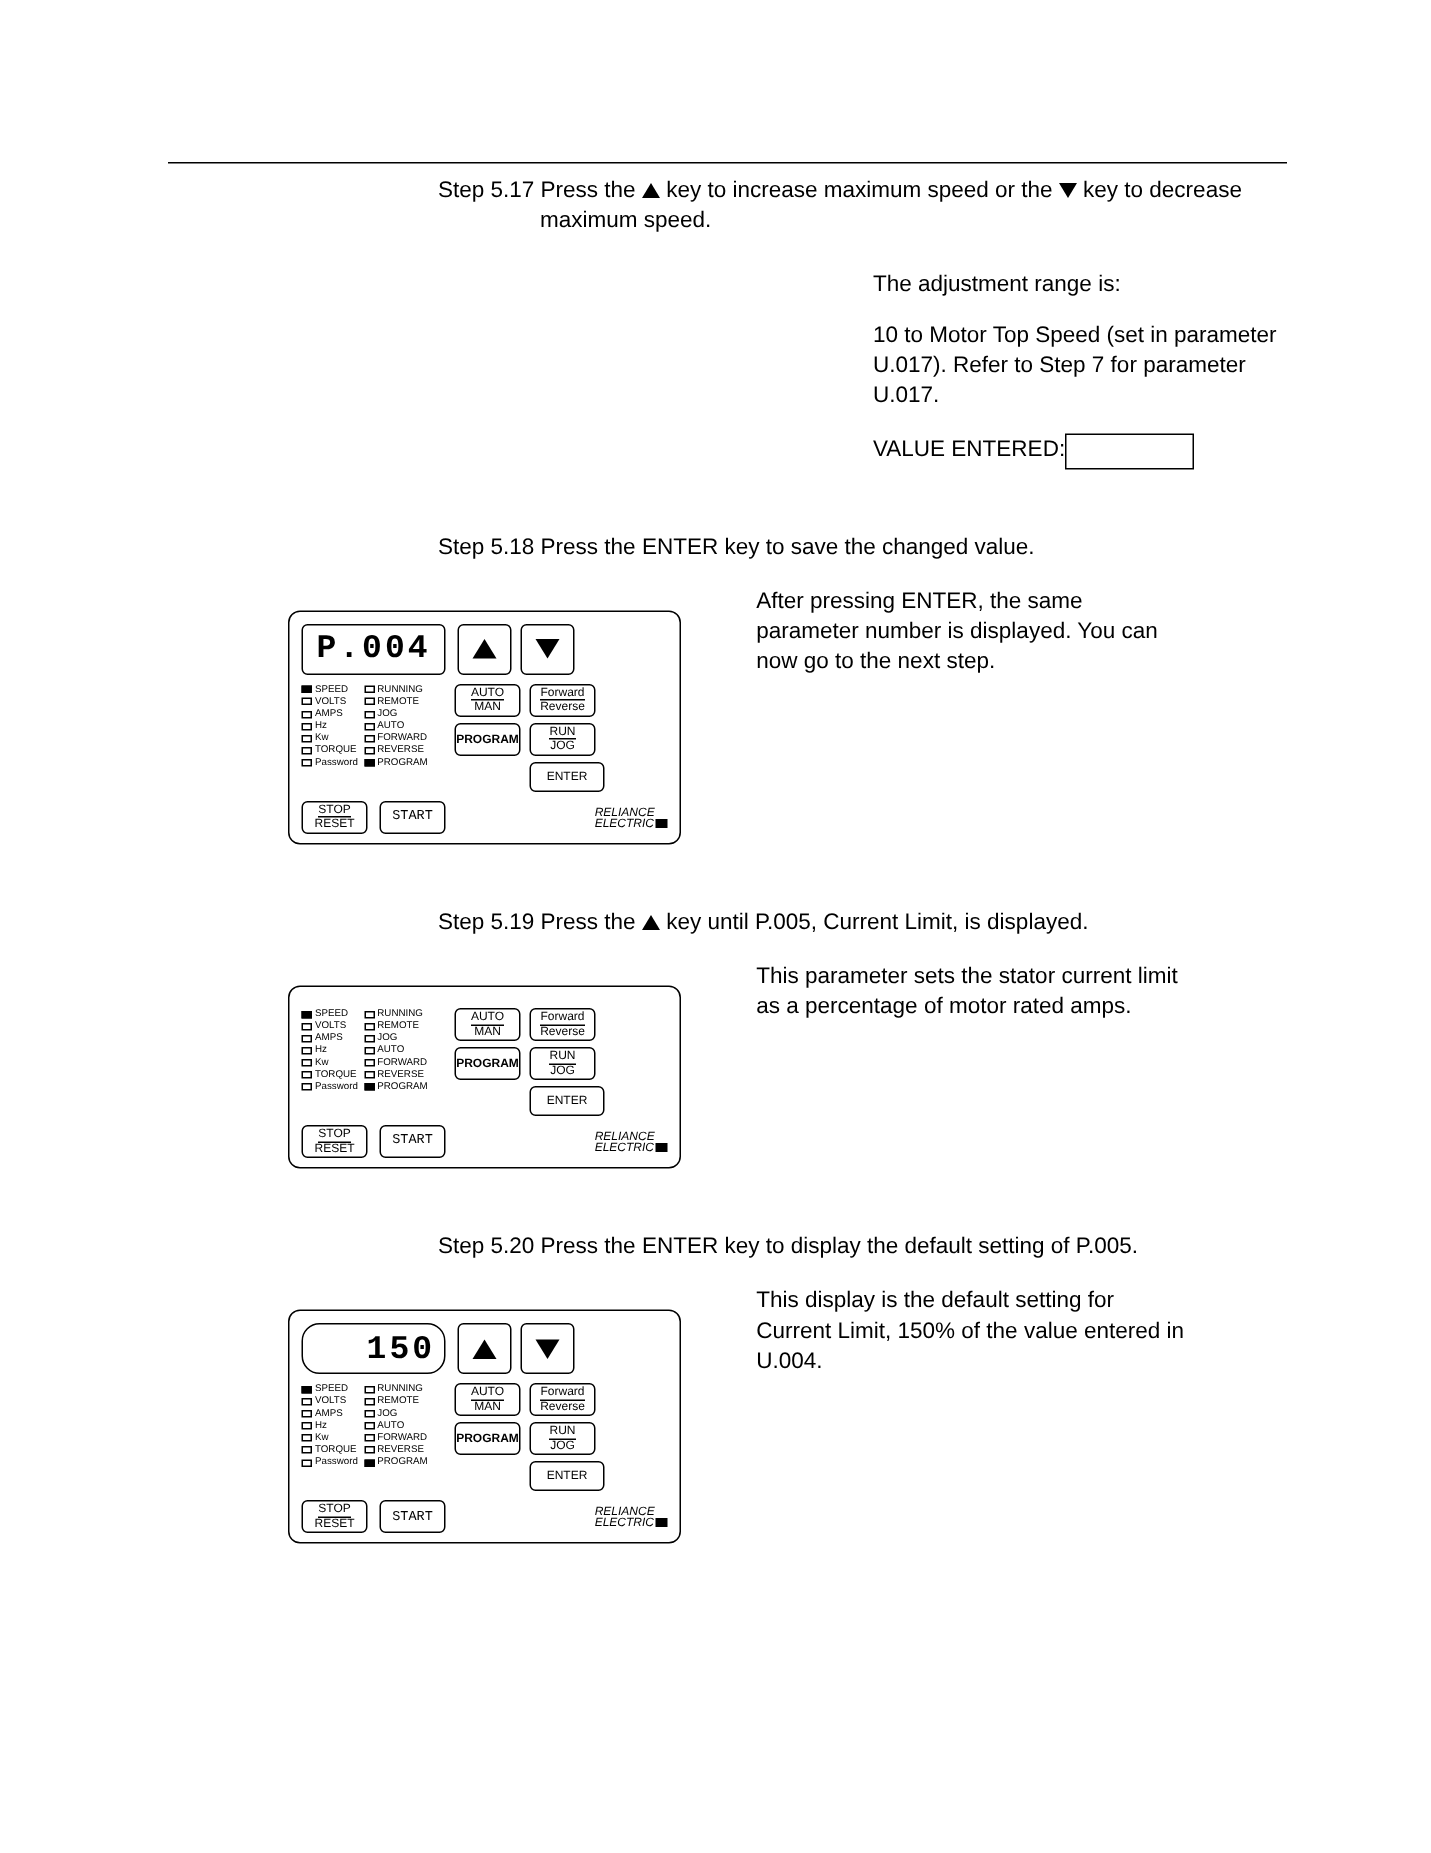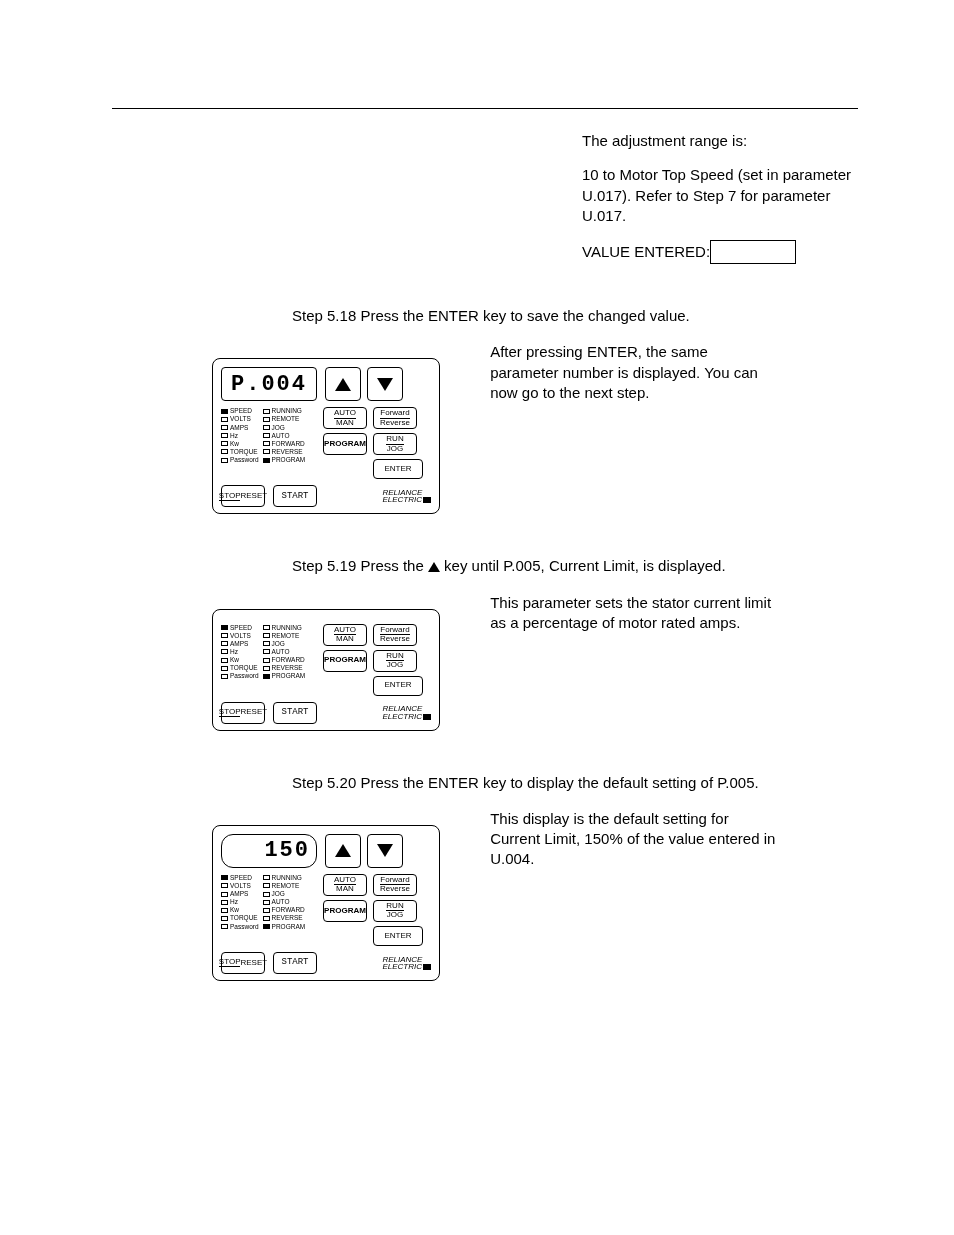--- a/index.html
+++ b/index.html
@@ -53,22 +53,22 @@
     gap: 0;
   }
   .value-box {
     border: 1px solid #000;
     width: 86px;
     height: 24px;
   }
   .section-gap { height: 36px; }
 
   .panel {
-    margin: 16px 0 0 100px;
-    width: 228px;
+    margin: 16px 0 0 80px;
+    width: 262px;
     border: 1px solid #000;
     border-radius: 8px;
     padding: 8px 8px 6px 8px;
     font-size: 8px;
     position: relative;
   }
   .panel-row1 {
     display: flex;
     gap: 8px;
     align-items: stretch;
@@ -133,21 +133,21 @@
   .key.enter { width: 50px; height: 20px; margin-left: 50px; }
   .ul { border-bottom: 0.5px solid #000; }
   .panel-row3 {
     display: flex;
     gap: 8px;
     margin-top: 6px;
     align-items: center;
   }
   .key.stop {
     width: 44px; height: 22px;
-    flex-direction: row;
+    flex-direction: column;
     font-size: 8px;
   }
   .key.start { width: 44px; height: 22px; font-size: 9px; font-family: Liberation Mono, monospace; }
   .brand {
     margin-left: auto;
     font-style: italic;
     font-size: 8px;
     line-height: 0.9;
     text-align: left;
   }
@@ -170,20 +170,24 @@
     width: 290px;
     line-height: 1.35;
   }
 </style>
 </head>
 <body>
 
 <div class="page">
   <hr class="top-rule">
 
+  <p class="step-line">
+    <span>Step 5.17</span>
+    <span>Press the </span><span class="tri up"></span><span> key to increase maximum speed or the </span><span class="tri down"></span><span> key to decrease maximum speed.</span>
+  </p>
 
   <div class="right-col">
     <p>The adjustment range is:</p>
     <p>10 to Motor Top Speed (set in parameter U.017). Refer to Step 7 for parameter U.017.</p>
     <div class="value-row">
       <span>VALUE ENTERED:</span>
       <span class="value-box"></span>
     </div>
   </div>
 

